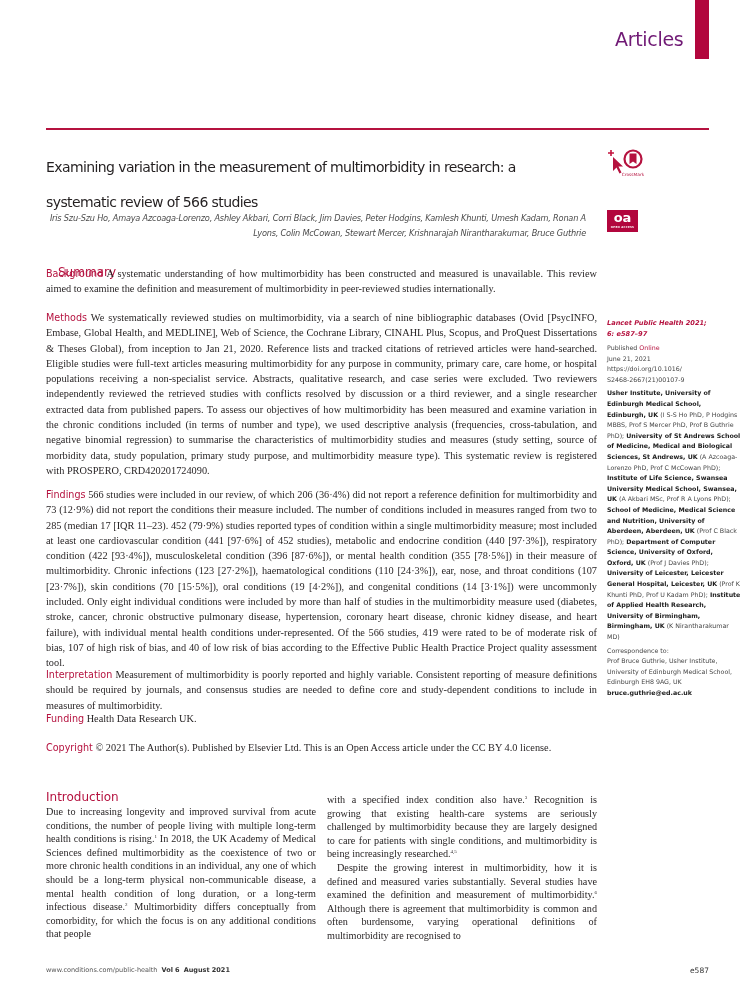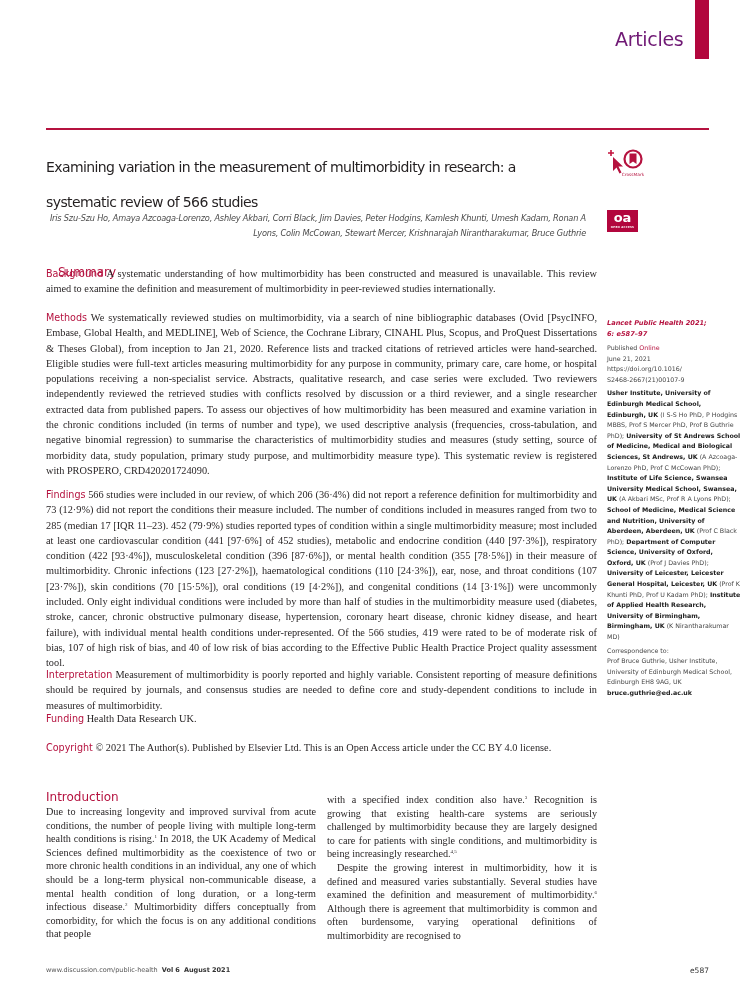--- a/index.html
+++ b/index.html
@@ -96,14 +96,14 @@
 
 <div id="col1" class="col">
   <p><span>Due to increasing longevity and improved survival from acute conditions, the number of people living with multiple long-term health conditions is rising.</span><sup>1</sup><span> In 2018, the UK Academy of Medical Sciences defined multimorbidity as the coexistence of two or more chronic health conditions in an individual, any one of which should be a long-term physical non-communicable disease, a mental health condition of long duration, or a long-term infectious disease.</span><sup>2</sup><span> Multimorbidity differs conceptually from comorbidity, for which the focus is on any additional conditions that people</span></p>
 </div>
 
 <div id="col2" class="col">
   <p><span>with a specified index condition also have.</span><sup>3</sup><span> Recognition is growing that existing health-care systems are seriously challenged by multimorbidity because they are largely designed to care for patients with single conditions, and multimorbidity is being increasingly researched.</span><sup>4,5</sup></p>
   <p class="indent"><span>Despite the growing interest in multimorbidity, how it is defined and measured varies substantially. Several studies have examined the definition and measurement of multimorbidity.</span><sup>6</sup><span> Although there is agreement that multimorbidity is common and often burdensome, varying operational definitions of multimorbidity are recognised to</span></p>
 </div>
 
-<div id="footer-left"><span>www.discussion.com/public-health</span><b>Vol 6</b><b>August 2021</b></div>
+<div id="footer-left"><span>www.conditions.com/public-health</span><b>Vol 6</b><b>August 2021</b></div>
 <div id="footer-right">e587</div>
 
 </body></html>

